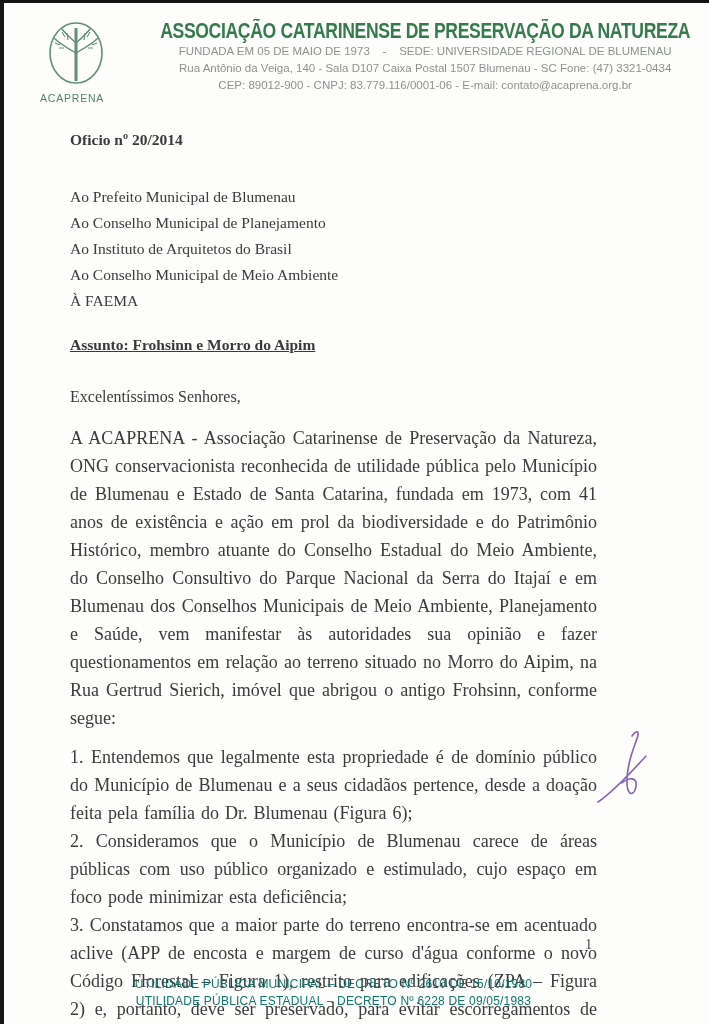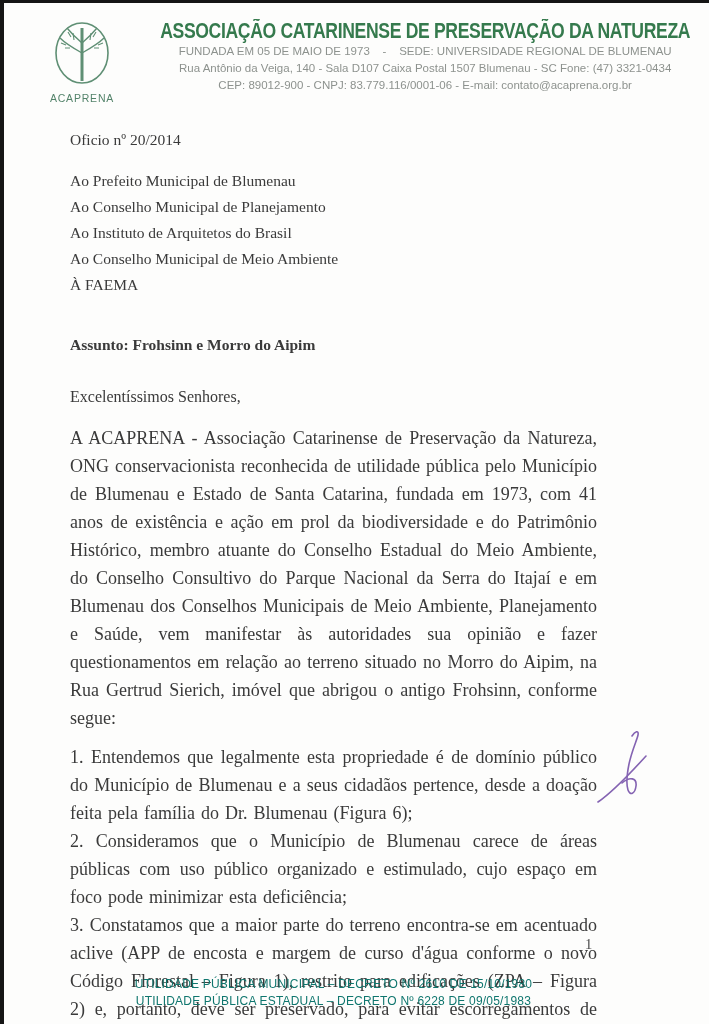--- a/index.html
+++ b/index.html
@@ -22,21 +22,21 @@
     background: #151515;
   }
 
   
   .letterhead {
     position: absolute; top: 17px; left: 40px; right: 28px;
     display: flex; align-items: flex-start;
   }
   .logo-block {
     width: 84px; flex: 0 0 84px;
-    display: flex; flex-direction: column; align-items: center;
+    display: flex; flex-direction: column; align-items: flex-start;
     padding-top: 4px;
   }
   .logo-caption {
     font-family: "Liberation Sans", sans-serif;
     font-size: 10.5px; letter-spacing: 0.8px;
     color: #53836a; margin-top: 1px;
   }
   .letterhead-text {
     flex: 1; text-align: center; padding-top: 2px;
   }
@@ -59,32 +59,33 @@
     white-space: pre;
     margin-top: 2px;
   }
   .org-sub:first-of-type { margin-top: 4px; }
 
   
   .meta-row {
     position: absolute; top: 131px; left: 70px; width: 527px;
     display: flex; justify-content: flex-start;
     font-size: 15.5px;
+    font-weight: bold;
   }
 
   
   .recipients {
-    position: absolute; top: 168px; left: 70px;
+    position: absolute; top: 184px; left: 70px;
     font-size: 15.5px; line-height: 26px;
   }
 
   
   .subject {
     position: absolute; top: 336px; left: 70px;
-    font-size: 15.5px; font-weight: bold;
+    font-size: 15.5px; font-weight: bold; text-decoration: underline;
   }
   .salutation {
     position: absolute; top: 388px; left: 70px;
     font-size: 16px;
   }
 
   
   .letter-body {
     position: absolute; top: 424px; left: 70px; width: 527px;
     font-size: 18px; line-height: 28px;

